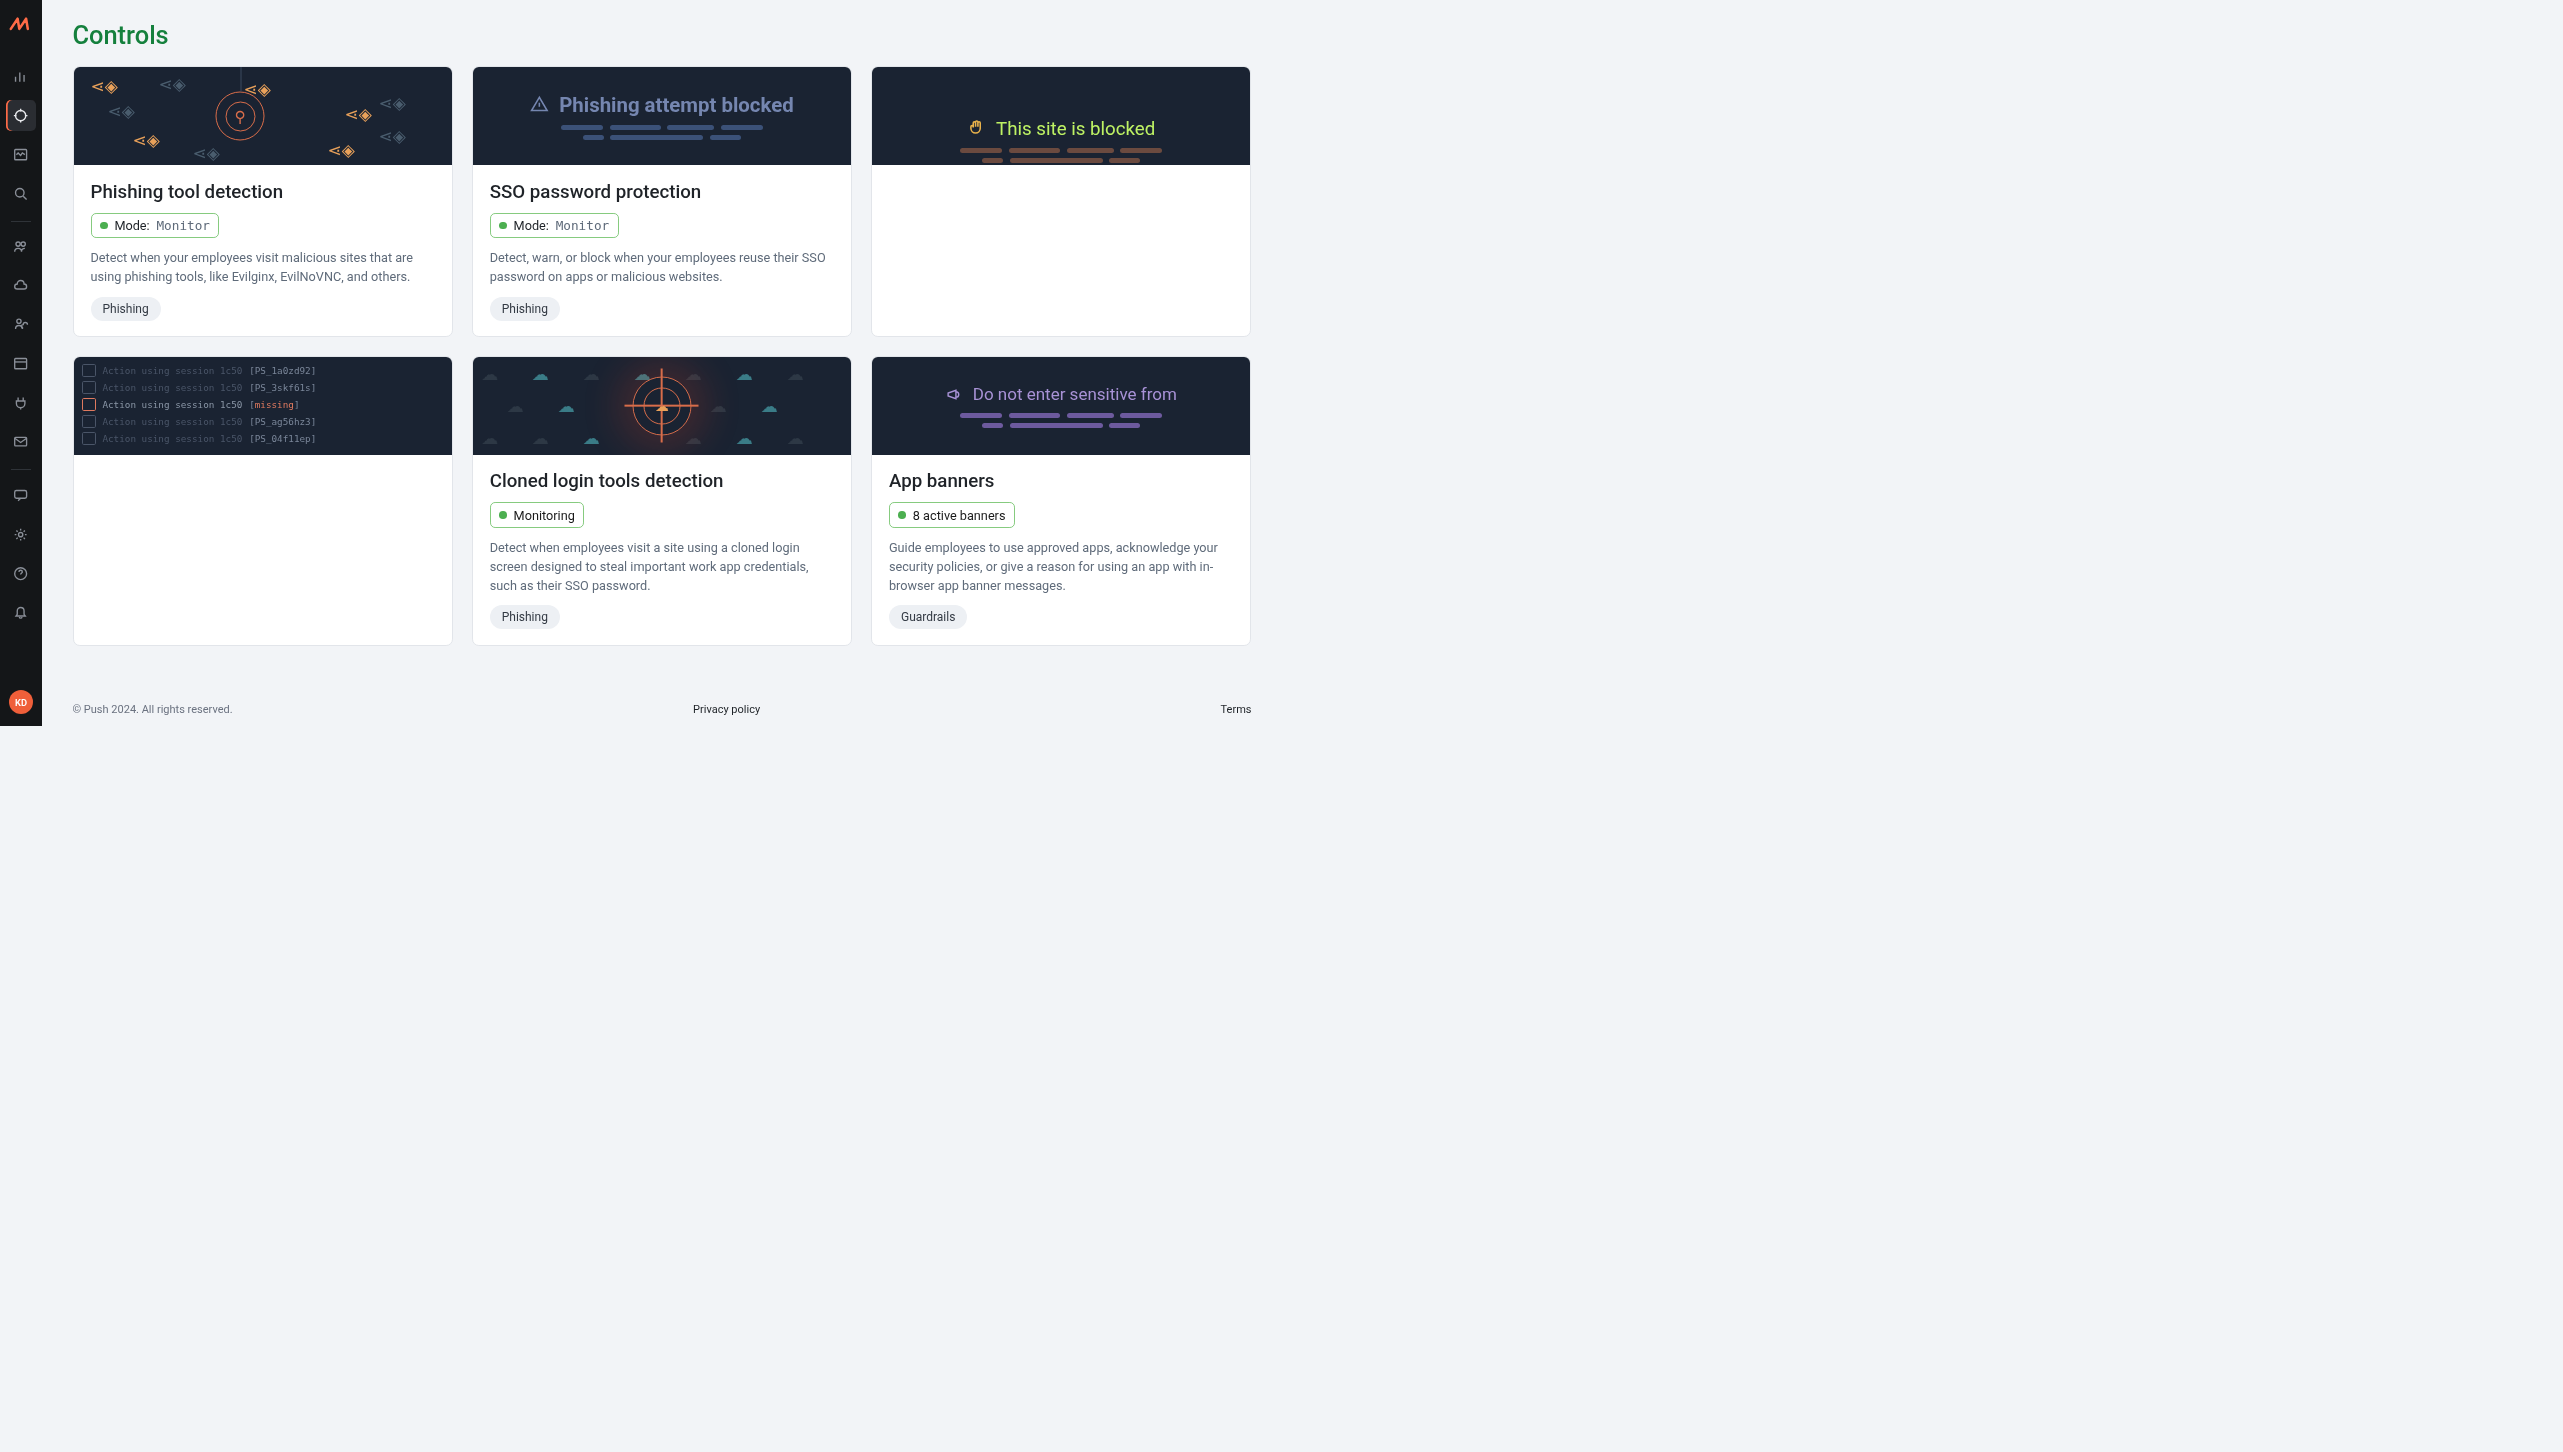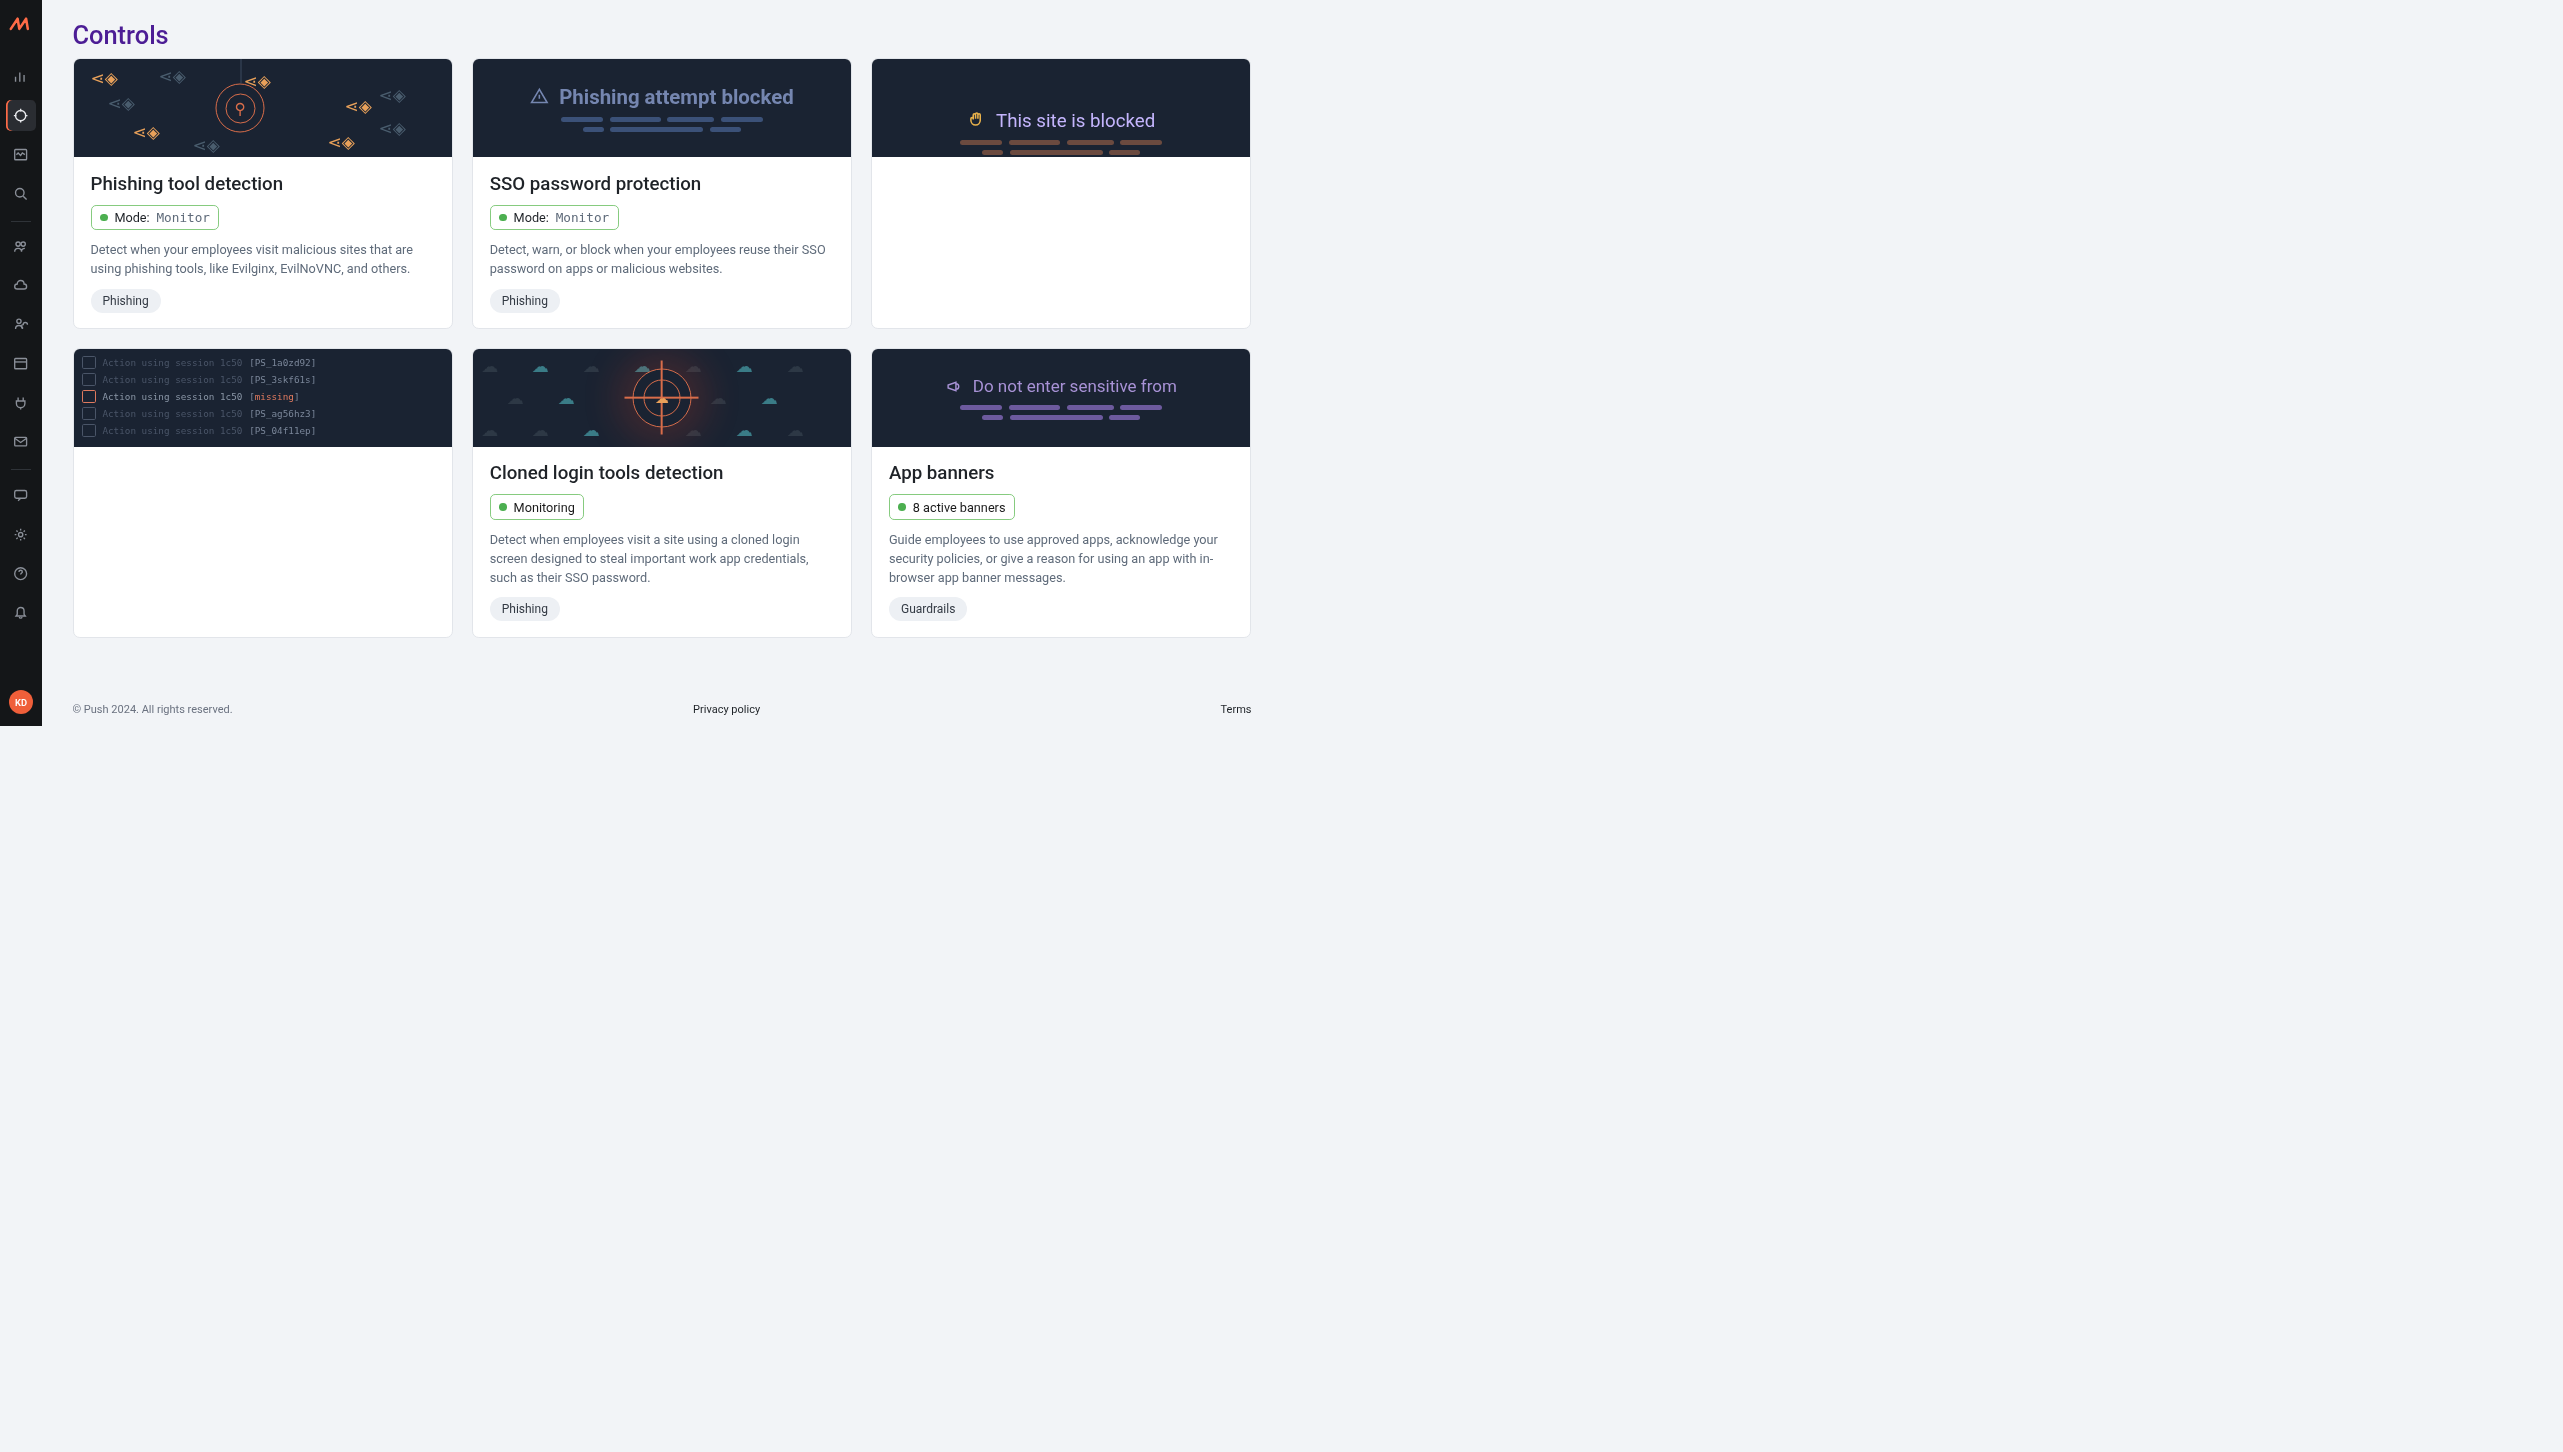--- a/index.html
+++ b/index.html
@@ -47,21 +47,21 @@
 .sidebar-bottom { margin-top:auto; margin-bottom:12px; display:flex; flex-direction:column; align-items:center; gap:8.5px;}
 .avatar {
   width: 24px; height:24px; border-radius:50%;
   background:#ef5f3a; color:#fff; font-size:9.3px; font-weight:600;
   display:flex;align-items:center;justify-content:center;
 }
 
 
 .main { flex:1; display:flex; flex-direction:column; overflow:hidden; }
 .content { padding: 20.4px 30.5px 8.5px; overflow-y:auto; flex:1; }
-h1.page-title { font-size: 25.4px; font-weight: 500; color:#4c1d95; margin-bottom: 8px; }
+h1.page-title { font-size: 25.4px; font-weight: 500; color:#15803d; margin-bottom: 16px; }
 
 .cards {
   display:grid;
   grid-template-columns: repeat(3, 1fr);
   gap: 18.7px;
 }
 .card {
   background:#fff;
   border-radius:6.8px;
   overflow:hidden;
@@ -94,21 +94,21 @@
   display:inline-block;
   background:#edf0f4;
   color:#333a44;
   border-radius:13.6px;
   padding:5.1px 12px;
   font-size:12px;
   width:fit-content;
 }
 
 
-.hero-text-warn { font-size:18.7px; color:#c4b5fd; display:flex; align-items:center; gap:10.2px;margin-top:48px;}
+.hero-text-warn { font-size:18.7px; color:#bef264; display:flex; align-items:center; gap:10.2px;margin-top:48px;}
 .hero-text-phish { font-size:20.4px; color:#7586b0; display:flex;align-items:center;gap:10.2px;font-weight:bold;}
 .hero-text-lav { font-size:17px; color:#a892d6; display:flex;align-items:center;gap:10.2px;}
 .hero-bars { display:flex; gap:6.8px; margin-top:8.5px; }
 .hero-bars span { height:5.1px; border-radius:2.5px; }
 .bars-blue span { background:#3b5178; }
 .bars-brown span { background:#6b4a3f; }
 .bars-lav span { background:#6d5a9e; }
 .hero-fish {
   position:absolute; inset:0;
 }

